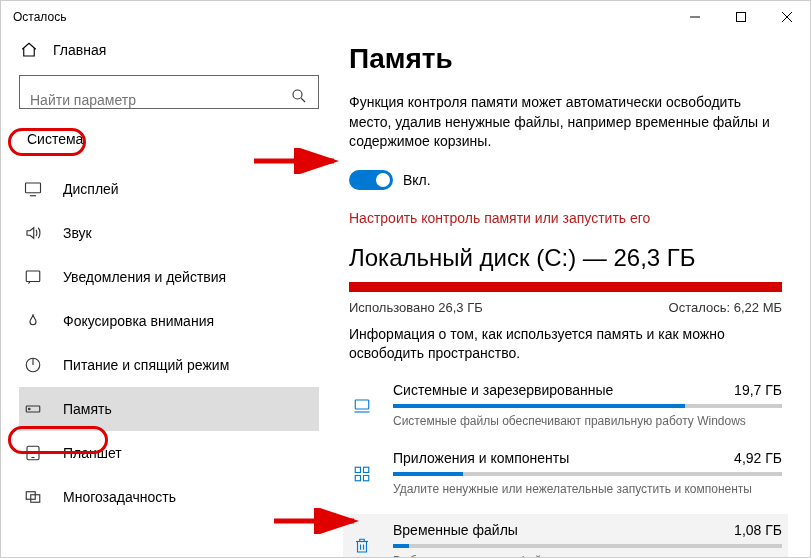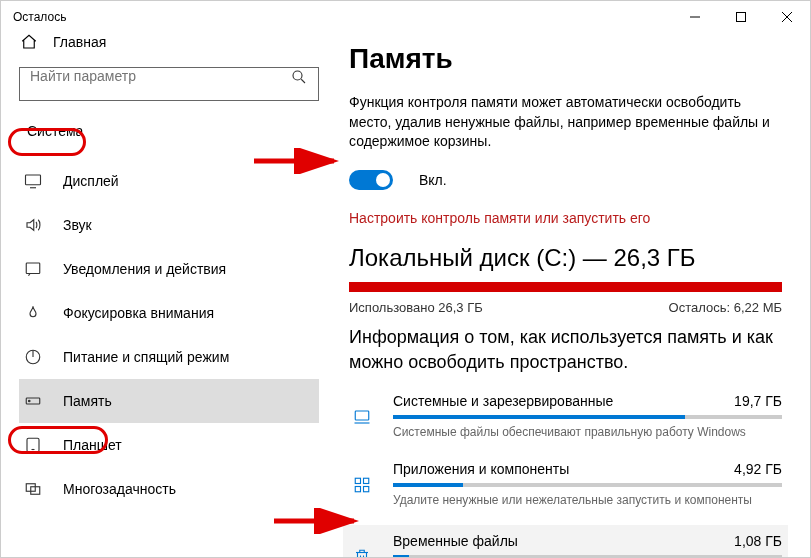--- a/index.html
+++ b/index.html
@@ -4,41 +4,41 @@
 <style>
   * { box-sizing: border-box; margin: 0; padding: 0; }
   body { font-family: "Segoe UI", Tahoma, sans-serif; font-size: 14px; color: #000; background: #fff; width: 811px; height: 558px; overflow: hidden; position: relative; }
   .window { display: flex; flex-direction: column; width: 100%; height: 100%; border: 1px solid #ccc; }
   .titlebar { display: flex; align-items: center; height: 32px; padding-left: 12px; }
   .titlebar .title { flex: 1; font-size: 12px; }
   .winbtn { width: 46px; height: 32px; display: flex; align-items: center; justify-content: center; font-family: "Segoe MDL2 Assets", sans-serif; cursor: pointer; }
   .winbtn svg { width: 10px; height: 10px; }
   .content { display: flex; flex: 1; overflow: hidden; }
   .sidebar { width: 330px; padding: 0 12px 0 18px; display: flex; flex-direction: column; }
-  .home-row { display: flex; align-items: center; margin-bottom: 16px; gap: 14px; cursor: pointer; }
+  .home-row { display: flex; align-items: center; margin-top: 8px; margin-bottom: 16px; gap: 14px; cursor: pointer; }
   .home-row .icon { width: 20px; display: flex; justify-content: center; }
   .home-row span.label { font-size: 14px; }
-  .search-box { border: 1px solid #666; height: 34px; display: flex; align-items: flex-start; padding: 0 10px; margin-bottom: 18px; }
+  .search-box { border: 1px solid #666; height: 34px; display: flex; align-items: flex-end; padding: 0 10px; margin-bottom: 18px; }
   .search-box input { border: none; outline: none; flex: 1; font-size: 14px; background: transparent; }
   .search-box .search-icon { color: #333; }
   .section-label { font-size: 14px; font-weight: 400; margin-bottom: 16px; padding: 4px 8px; display: inline-block; }
   .nav-item { display: flex; align-items: center; height: 44px; gap: 20px; padding-left: 4px; cursor: pointer; font-size: 14px; }
   .nav-item .icon { width: 20px; display: flex; justify-content: center; color: #333; }
   .nav-item.selected { background: #ddd; }
   .main { flex: 1; padding: 10px 28px 0 18px; overflow-y: hidden; }
   h1.page-title { font-size: 28px; font-weight: 600; margin-bottom: 18px; }
   .desc { font-size: 14px; line-height: 1.4; margin-bottom: 18px; }
-  .toggle-row { display: flex; align-items: center; gap: 26px; margin-bottom: 20px; }
+  .toggle-row { display: flex; align-items: center; gap: 10px; margin-bottom: 20px; }
   .toggle { width: 44px; height: 20px; border-radius: 10px; background: #0078d4; position: relative; cursor: pointer; }
   .toggle .knob { position: absolute; right: 3px; top: 3px; width: 14px; height: 14px; border-radius: 50%; background: #fff; }
   .link { color: #b91c1c; cursor: pointer; font-size: 14px; margin-bottom: 18px; display: block; }
   h2.disk-title { font-size: 24px; font-weight: 400; margin-bottom: 10px; }
   .disk-bar { height: 10px; background: #d40000; margin-bottom: 8px; }
   .disk-stats { display: flex; justify-content: space-between; font-size: 13px; color: #333; margin-bottom: 10px; }
-  .info-text { font-size: 18px; line-height: 1.4; margin-bottom: 14px; }
+  .info-text { font-size: 14px; line-height: 1.4; margin-bottom: 14px; }
   .cat-row { display: flex; align-items: center; gap: 18px; margin-bottom: 14px; cursor: pointer; padding: 4px 0; }
   .cat-row.highlighted { background: #f3f3f3; padding: 8px 6px; margin-left: -6px; margin-right: -6px; }
   .cat-icon { width: 26px; color: #0078d4; display: flex; justify-content: center; padding-top: 2px; flex-shrink: 0; }
   .cat-body { flex: 1; }
   .cat-head { display: flex; justify-content: space-between; font-size: 14px; margin-bottom: 6px; }
   .cat-bar { height: 4px; background: #ccc; position: relative; margin-bottom: 6px; }
   .cat-bar .fill { position: absolute; left: 0; top: 0; height: 100%; background: #0078d4; }
   .cat-sub { font-size: 12px; color: #666; }
   
   .anno { position: absolute; border: 3px solid #e00000; border-radius: 14px; pointer-events: none; }

